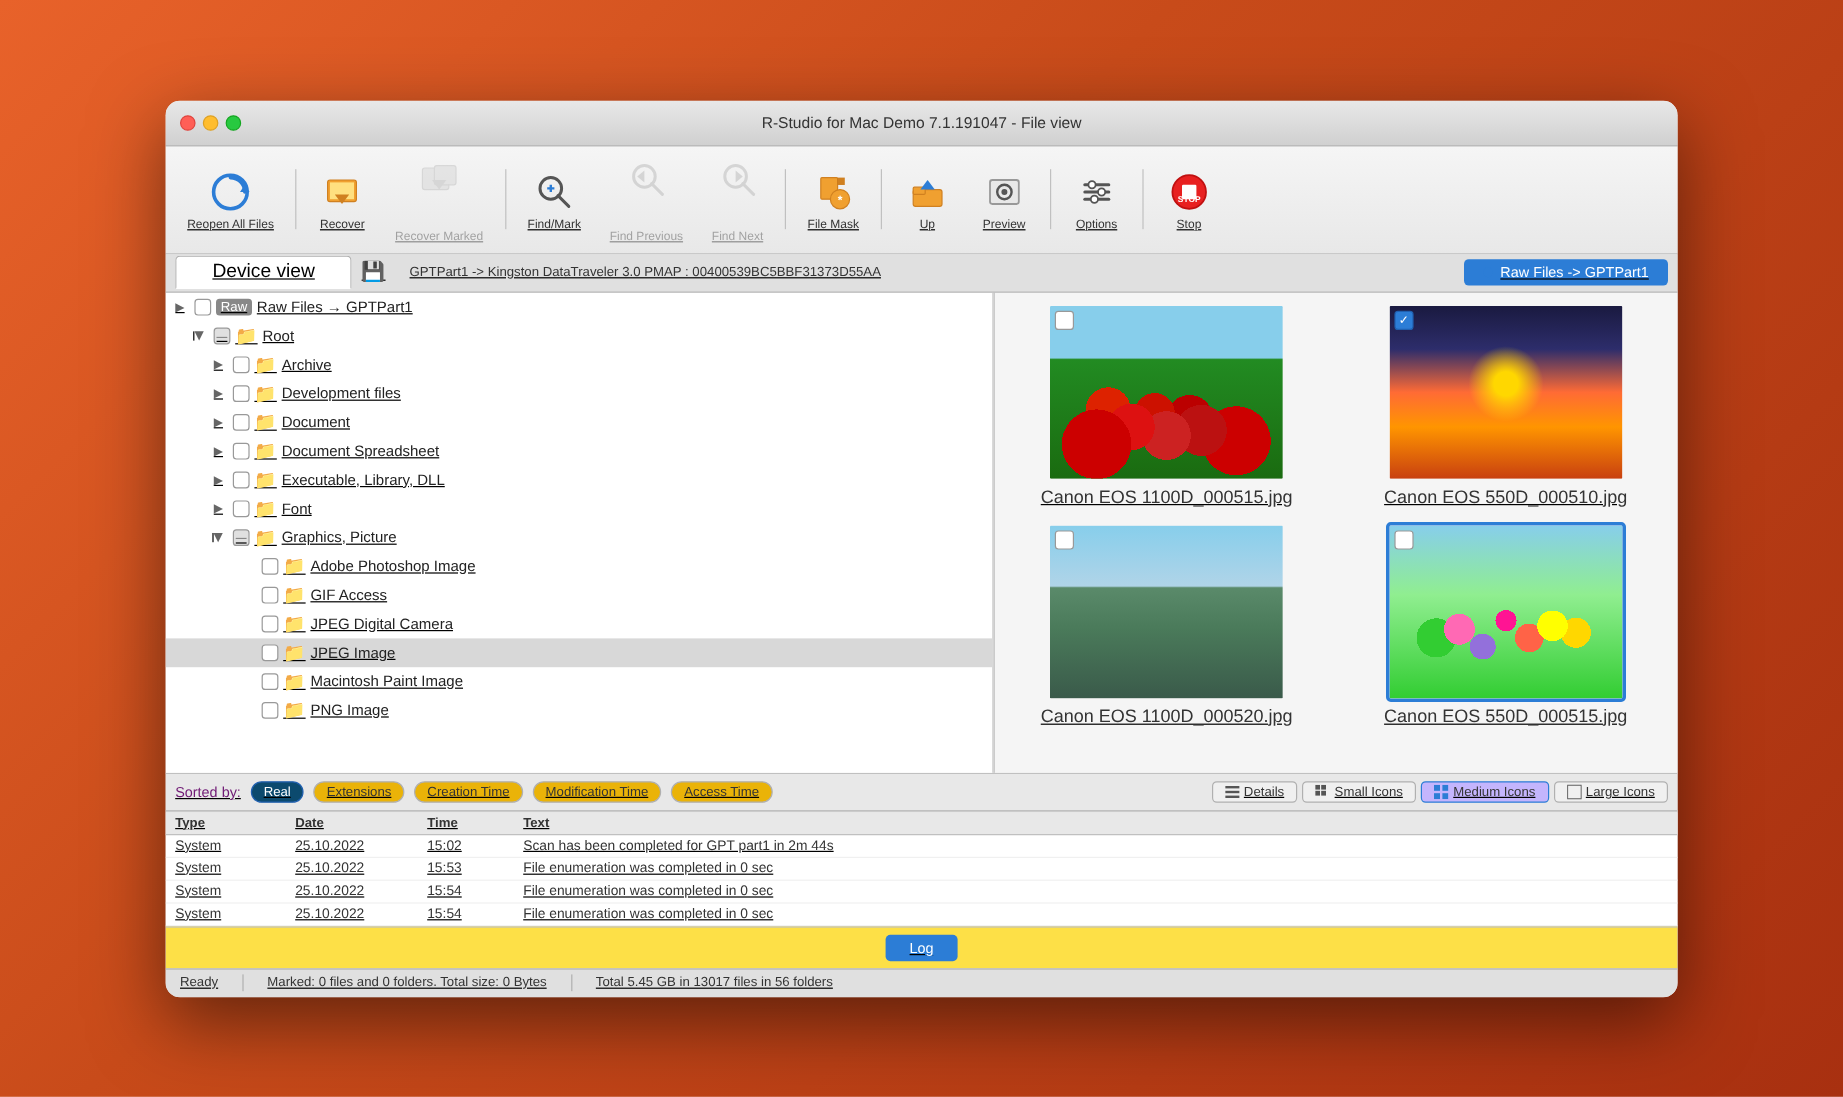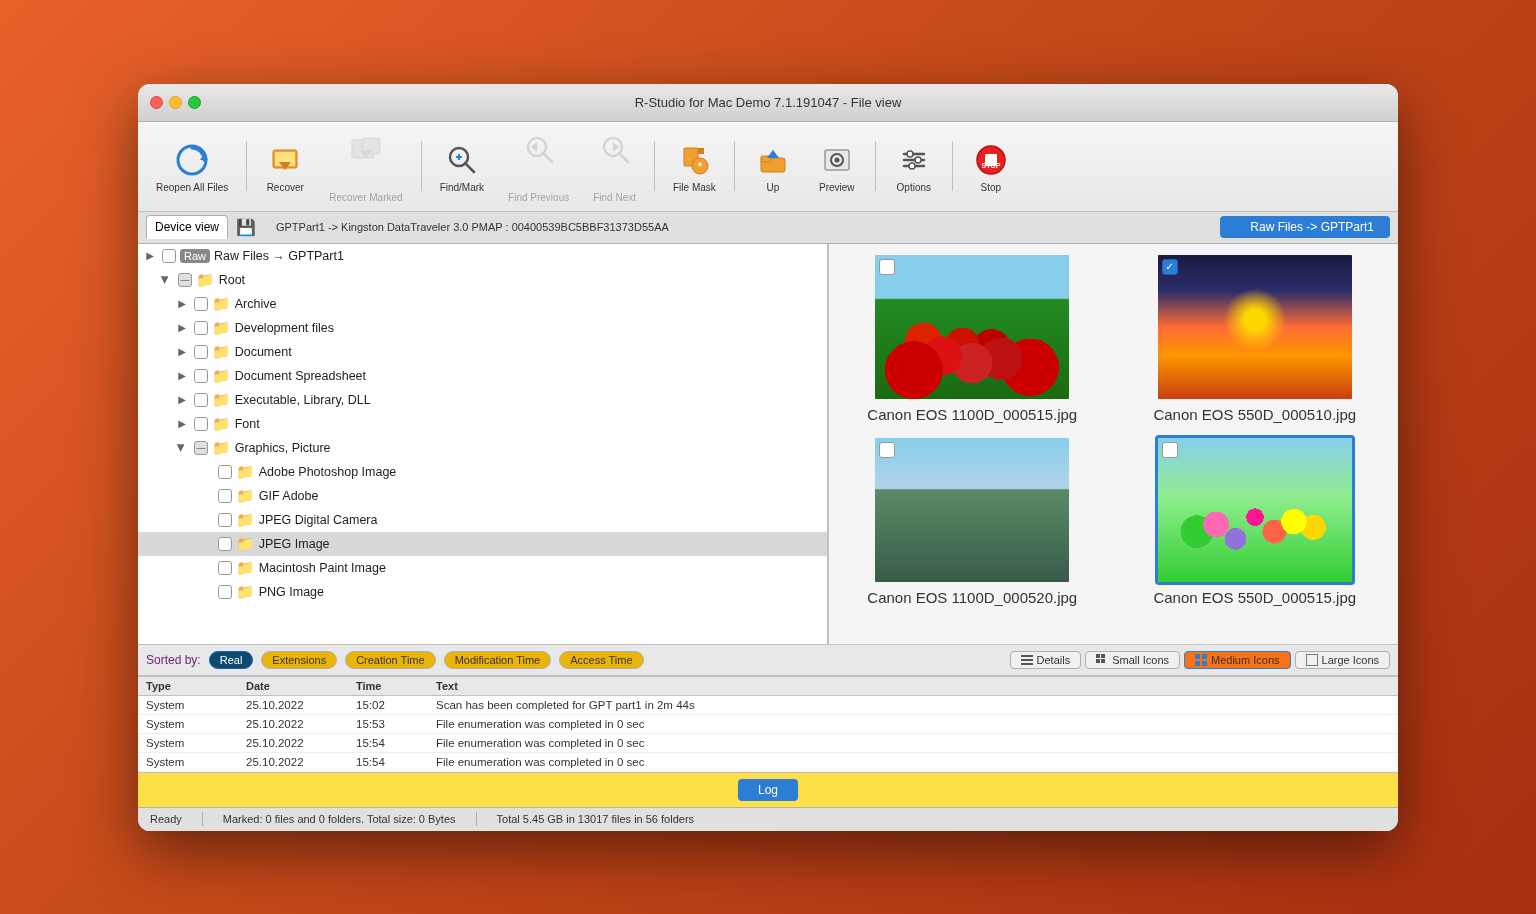--- a/index.html
+++ b/index.html
@@ -11,20 +11,21 @@
       align-items: center;
       min-height: 100vh;
       padding: 20px;
     }
     .window {
       width: 1260px;
       background: #f0f0f0;
       border-radius: 12px;
       box-shadow: 0 20px 60px rgba(0,0,0,0.5);
       overflow: hidden;
+      text-decoration: underline;
     }
     
     .titlebar {
       background: linear-gradient(180deg, #e8e8e8 0%, #d0d0d0 100%);
       height: 38px;
       display: flex;
       align-items: center;
       padding: 0 12px;
       border-bottom: 1px solid #b0b0b0;
       position: relative;
@@ -90,22 +91,22 @@
     .tabbar {
       background: #e0e0e0;
       border-bottom: 1px solid #b0b0b0;
       display: flex;
       align-items: center;
       padding: 0 8px;
       height: 32px;
       gap: 4px;
     }
     .tab {
-      padding: 4px 8px;
-      font-size: 12px;
+      padding: 4px 30px;
+      font-size: 16px;
       border-radius: 4px 4px 0 0;
       cursor: pointer;
       color: #444;
     }
     .tab.active { background: #fff; color: #000; border: 1px solid #b0b0b0; border-bottom: 1px solid #fff; }
     .breadcrumb-path {
       flex: 1;
       font-size: 11px;
       color: #333;
       padding: 0 12px;
@@ -246,21 +247,21 @@
       border-radius: 4px;
       font-size: 11px;
       cursor: pointer;
       border: 1px solid #b0b0b0;
       background: #f0f0f0;
       color: #333;
       display: flex;
       align-items: center;
       gap: 4px;
     }
-    .view-btn.active { background: #f97316; border-color: #2c7dd6; }
+    .view-btn.active { background: #c4b5fd; border-color: #2c7dd6; }
     
     .log-table {
       background: #fff;
       border-top: 1px solid #c0c0c0;
       font-size: 11.5px;
     }
     .log-table-header {
       display: grid;
       grid-template-columns: 100px 110px 80px 1fr;
       background: #e8e8e8;
@@ -601,21 +602,21 @@
         <div style="width:16px;"></div>
         <div class="checkbox"></div>
         <span class="folder-icon folder-blue">📁</span>
         <span class="tree-label">Adobe Photoshop Image</span>
       </div>
 
       <div class="tree-item" style="padding-left:60px;">
         <div style="width:16px;"></div>
         <div class="checkbox"></div>
         <span class="folder-icon folder-blue">📁</span>
-        <span class="tree-label">GIF Adobe</span>
+        <span class="tree-label">GIF Access</span>
       </div>
 
       <div class="tree-item" style="padding-left:60px;">
         <div style="width:16px;"></div>
         <div class="checkbox"></div>
         <span class="folder-icon folder-blue">📁</span>
         <span class="tree-label">JPEG Digital Camera</span>
       </div>
 
       <div class="tree-item highlighted" style="padding-left:60px;">

